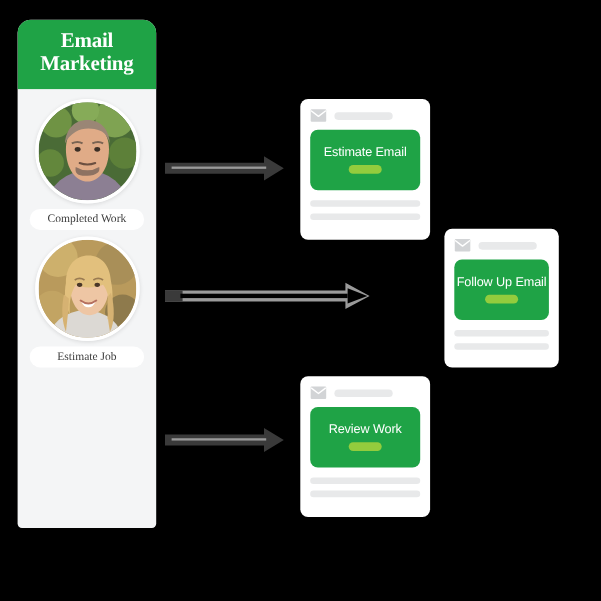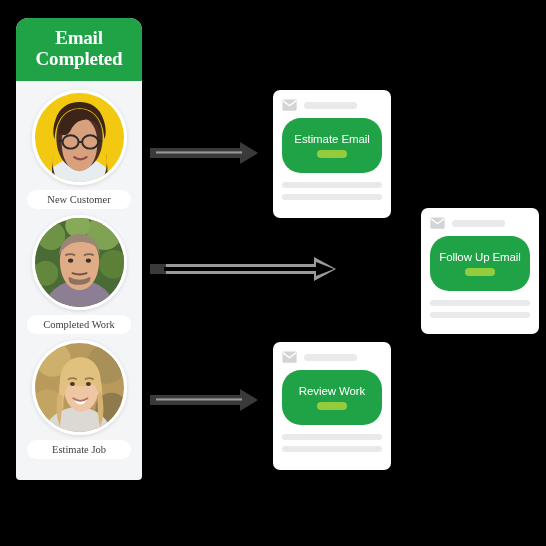--- a/index.html
+++ b/index.html
@@ -93,39 +93,39 @@
   
   .email-card {
     position: absolute;
     background: #ffffff;
     border-radius: 7px;
     box-shadow: 0 3px 12px rgba(0,0,0,0.28);
     padding: 9px 9px 11px 9px;
     box-sizing: border-box;
   }
   #card-estimate { left: 273px; top: 90px;  width: 118px; height: 128px; }
-  #card-followup { left: 421px; top: 208px; width: 118px; height: 126px; }
+  #card-followup { left: 404px; top: 208px; width: 104px; height: 126px; }
   #card-review   { left: 273px; top: 342px; width: 118px; height: 128px; }
 
   .card-top {
     display: flex;
     align-items: center;
     gap: 7px;
     margin-bottom: 7px;
   }
   .env-icon { width: 15px; height: 12px; flex: none; display: block; }
   .subject-bar {
     height: 7px;
     width: 53px;
     background: #e8e9ea;
     border-radius: 999px;
   }
   .green-block {
     background: #1fa346;
-    border-radius: 19px;
+    border-radius: 7px;
     height: 55px;
     display: flex;
     flex-direction: column;
     align-items: center;
     justify-content: center;
     gap: 5px;
   }
   .green-label {
     color: #ffffff;
     font-size: 11.5px;
@@ -166,44 +166,25 @@
   <div class="plate" id="plate-mid-a"></div>
   <div class="plate" id="plate-link-mid"></div>
   <div class="plate" id="plate-right"></div>
   <div class="plate" id="plate-link-right"></div>
   <div class="plate" id="plate-mid-c"></div>
 
   <div id="sidebar">
 
     <div id="sidebar-header">
       <div>Email</div>
-      <div>Completed</div>
+      <div>Marketing</div>
     </div>
 
     <div id="sidebar-list">
 
-      <div class="contact">
-        <div class="avatar">
-          <svg viewBox="0 0 100 100" preserveAspectRatio="xMidYMid slice" aria-hidden="true">
-            <rect width="100" height="100" fill="#f2c811"></rect>
-            <ellipse cx="50" cy="108" rx="40" ry="36" fill="#e7ecf0"></ellipse>
-            <path d="M24 50c0-20 11-32 26-32s26 12 26 32c0 22-12 36-26 36S24 72 24 50z" fill="#4b2f23"></path>
-            <path d="M30 56c0-18 9-29 20-29s20 11 20 29c0 20-9 32-20 32S30 76 30 56z" fill="#d8a07c"></path>
-            <path d="M26 44c2-16 12-26 24-26s22 10 24 26c-3-10-10-15-18-14-9 1-13 6-16 12-3 5-8 8-14 2z" fill="#3d2419"></path>
-            <path d="M22 52c1-22 12-35 28-35s27 13 28 35c2-5 2-14-1-22C73 16 62 10 50 10S27 16 23 30c-3 8-3 17-1 22z" fill="#3d2419"></path>
-            <ellipse cx="40" cy="55" rx="9" ry="7.5" fill="none" stroke="#2b2b2b" stroke-width="2.2"></ellipse>
-            <ellipse cx="62" cy="55" rx="9" ry="7.5" fill="none" stroke="#2b2b2b" stroke-width="2.2"></ellipse>
-            <path d="M49 55h4M31 54h-5M71 54h4" stroke="#2b2b2b" stroke-width="2.2" fill="none"></path>
-            <path d="M44 72q7 5 14 0" stroke="#8d4a48" stroke-width="2.4" fill="none" stroke-linecap="round"></path>
-            <path d="M20 70c-2 16 4 28 10 34h-12z" fill="#4b2f23"></path>
-            <path d="M80 68c3 16-3 30-9 36h12z" fill="#4b2f23"></path>
-          </svg>
-        </div>
-        <div class="contact-label">New Customer</div>
-      </div>
 
       <div class="contact">
         <div class="avatar">
           <svg viewBox="0 0 100 100" preserveAspectRatio="xMidYMid slice" aria-hidden="true">
             <rect width="100" height="100" fill="#4a6b36"></rect>
             <circle cx="18" cy="20" r="16" fill="#6f9344"></circle>
             <circle cx="78" cy="16" r="20" fill="#7fa352"></circle>
             <circle cx="88" cy="52" r="16" fill="#5d8039"></circle>
             <circle cx="12" cy="62" r="14" fill="#63873c"></circle>
             <circle cx="48" cy="8" r="14" fill="#86ab58"></circle>

